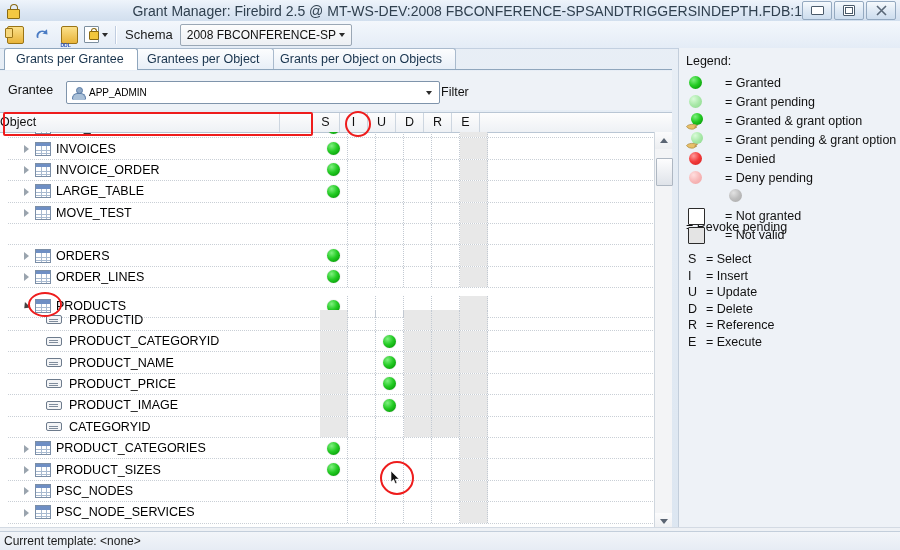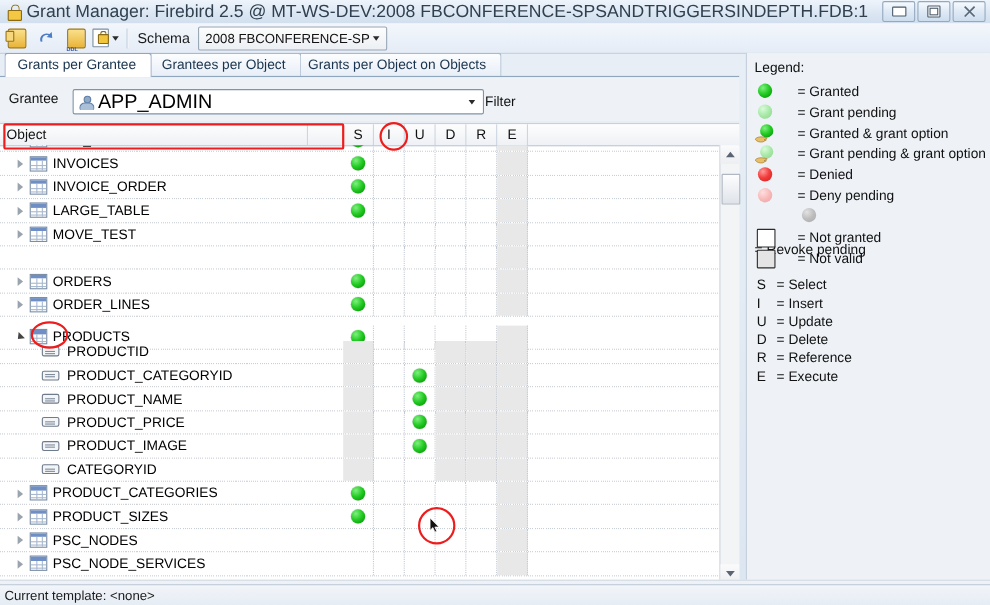--- a/index.html
+++ b/index.html
@@ -15,21 +15,21 @@
        background:linear-gradient(#e9eff6,#dce6f1);}
 
   
   .titlebar{position:absolute;left:0;top:0;width:900px;height:21px;
     background:linear-gradient(#eef4fb,#dbe6f3 60%,#d2dfee);
     border-bottom:1px solid #b6c6da;
     display:flex;align-items:center;}
   .tb-lock{width:13px;height:13px;margin-left:6px;margin-right:5px;position:relative;flex:0 0 auto;}
   .tb-lock .body{position:absolute;left:1px;top:5px;width:11px;height:8px;background:#f4c842;border:1px solid #8a6a12;border-radius:1px;}
   .tb-lock .shackle{position:absolute;left:3.5px;top:0px;width:6px;height:6px;border:1.5px solid #8a6a12;border-bottom:none;border-radius:4px 4px 0 0;}
-  .tb-title{font-size:16px;color:#30404f;white-space:nowrap;overflow:hidden;flex:1 1 auto;}
+  .tb-title{font-size:14px;color:#30404f;white-space:nowrap;overflow:hidden;flex:1 1 auto;text-align:right;}
   .winbtns{display:flex;gap:2px;margin-right:4px;flex:0 0 auto;}
   .winbtn{width:28px;height:17px;border:1px solid #94a9c0;border-radius:2px;
     background:linear-gradient(#f6fafd,#dde8f4 55%,#cdddee);
     display:flex;align-items:center;justify-content:center;}
   .winbtn .minbox{width:11px;height:7px;border:1px solid #4a5a6a;border-radius:1px;background:#fff;}
   .winbtn .maxbox{width:10px;height:9px;border:1px solid #4a5a6a;border-radius:1px;background:#fff;position:relative;}
   .winbtn .maxbox:after{content:"";position:absolute;left:1px;top:1px;right:1px;bottom:1px;border:1px solid #4a5a6a;}
 
   
   .toolbar{position:absolute;left:0;top:21px;width:900px;height:27px;
@@ -63,39 +63,39 @@
   .tabline{position:absolute;left:0;top:69px;width:672px;height:1px;background:#8fa6bd;}
 
   
   .ctlbar{position:absolute;left:0;top:71px;width:672px;height:39px;background:#eef2f7;}
   .lbl-grantee{position:absolute;left:8px;top:12px;font-size:12.5px;color:#111;}
   .grantee-combo{position:absolute;left:66px;top:81px;width:366px;height:21px;background:#fff;
     border:1px solid #7f94ab;border-radius:2px;display:flex;align-items:center;padding:0 2px 0 4px;}
   .person{width:14px;height:14px;position:relative;margin-right:4px;flex:0 0 auto;}
   .person .head{position:absolute;left:4.5px;top:1px;width:5px;height:5px;border-radius:50%;background:#8fa8c6;border:1px solid #5d7ea8;}
   .person .body{position:absolute;left:1px;top:7px;width:12px;height:6px;border-radius:6px 6px 2px 2px;background:#a9c0d8;border:1px solid #5d7ea8;border-bottom:none;}
-  .grantee-combo .txt{font-size:18px;color:#000;}
+  .grantee-combo .txt{font-size:10px;color:#000;}
   .grantee-combo .caret{margin-left:auto;margin-right:5px;}
   .lbl-filter{position:absolute;left:441px;top:85px;font-size:12.5px;color:#111;}
   .filter-combo{position:absolute;left:482px;top:81px;width:178px;height:21px;background:#fff;
     border:1px solid #7f94ab;border-radius:2px;display:flex;align-items:center;}
   .filter-combo .txt{flex:1 1 auto;text-align:center;font-size:12.5px;color:#000;}
   .filter-combo .caret{margin-right:8px;}
 
   
   .grid-wrap{position:absolute;left:0;top:112px;width:672px;height:417px;background:#fff;border-top:1px solid #b9c6d4;}
   .grid-head{position:absolute;left:0;top:0;width:672px;height:19px;
     background:linear-gradient(#fdfdfd,#eef1f5);border-bottom:1px solid #b9c6d4;}
   .hc{position:absolute;top:0;height:19px;line-height:19px;font-size:12.5px;color:#111;
       border-right:1px solid #cdd6e0;box-sizing:border-box;}
-  .hc.obj{left:0;width:280px;padding-left:6px;}
+  .hc.obj{left:0;width:280px;}
   .hc.perm{width:28px;text-align:center;}
   .hc.tail{border-right:none;}
   .rows{position:absolute;left:0;top:19px;width:655px;height:398px;overflow:hidden;}
-  .row{position:absolute;left:0;width:727px;height:21.4px;padding-left:32px;}
+  .row{position:absolute;left:8px;width:727px;height:21.4px;padding-left:32px;}
   .rowsep{position:absolute;left:0;top:20.4px;width:655px;height:1px;
      background-image:repeating-linear-gradient(to right,#c9cfd6 0 1px,transparent 1px 2px);}
   .cell-obj{position:absolute;left:0;top:0;width:312px;height:20.4px;display:flex;align-items:center;}
   .expander{width:13px;height:13px;margin-left:12px;margin-right:2px;position:relative;flex:0 0 auto;}
   .expander.closed:after{content:"";position:absolute;left:4px;top:3px;
      border-left:5px solid #9aa4ae;border-top:4px solid transparent;border-bottom:4px solid transparent;}
   .expander.open:after{content:"";position:absolute;left:2px;top:4px;
      border-top:5px solid #444;border-left:4px solid transparent;border-right:4px solid transparent;
      transform:rotate(45deg);}
   .ic-table{width:16px;height:14px;flex:0 0 auto;margin-right:5px;background:#fff;border:1px solid #7b8ea6;position:relative;box-sizing:border-box;}

